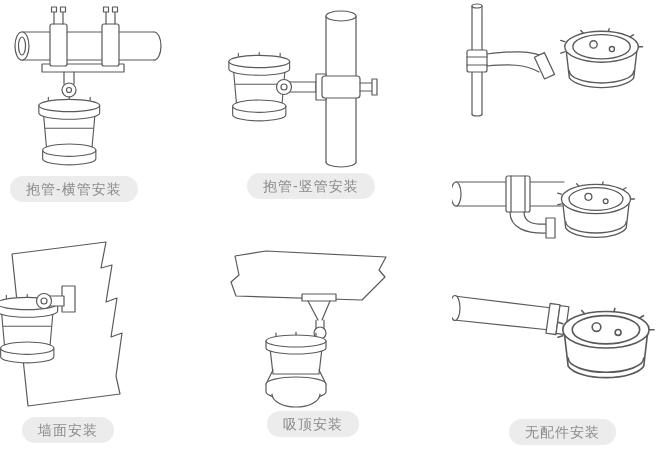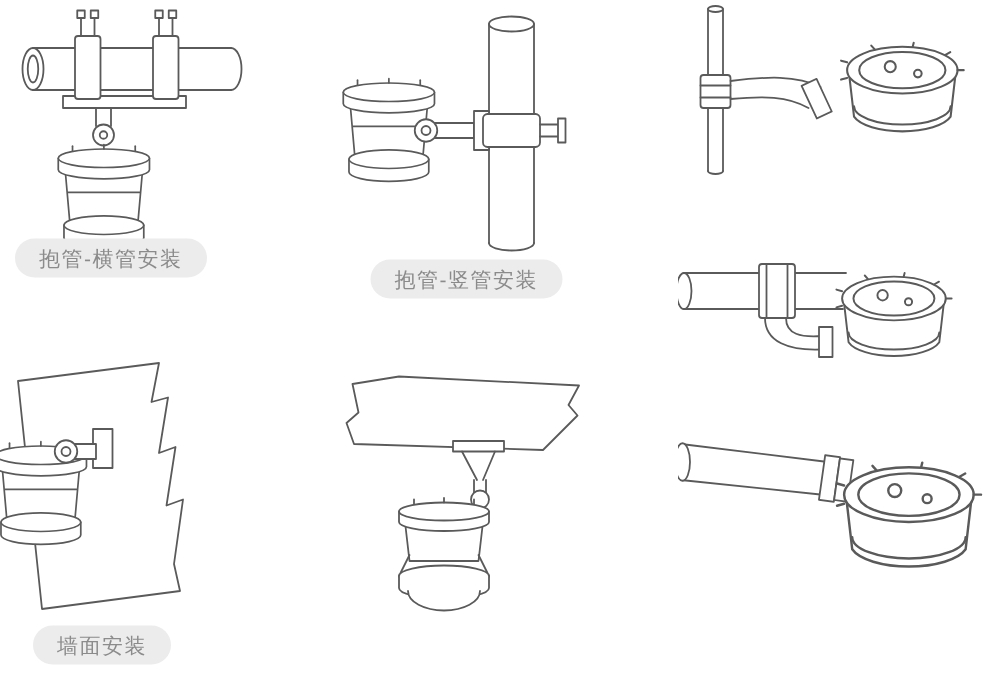--- a/index.html
+++ b/index.html
@@ -149,17 +149,19 @@
   <svg class="art" style="left:452px; top:266px;" width="205" height="140" viewBox="0 0 205 140">
     <g stroke="#5a5a5a" stroke-width="1.2" fill="none" stroke-linecap="round" stroke-linejoin="round">
       <path d="M2,30 L100,42 M2,54 L98,64"></path>
       <ellipse cx="3" cy="42" rx="5" ry="12.5" fill="#fff"></ellipse>
       <rect x="96" y="38" width="10" height="30" transform="rotate(8 101 53)" fill="#fff"></rect>
       <rect x="106" y="40" width="9" height="28" transform="rotate(8 110 54)" fill="#fff"></rect>
       <use href="#dev-top" transform="translate(104,30) scale(1.35)"></use>
     </g>
   </svg>
 
-  <div class="pill" style="left:10px; top:159px;">抱管-横管安装</div>
+  <div class="pill" style="left:10px; top:176px;">抱管-横管安装</div>
   <div class="pill" style="left:247px; top:173px;text-align:right;">抱管-竖管安装</div>
   <div class="pill" style="left:22px; top:417px;">墙面安装</div>
+  <div class="pill" style="left:267px; top:411px;">吸顶安装</div>
+  <div class="pill" style="left:509px; top:419px;">无配件安装</div>
 
 </div>
 
 </body></html>

